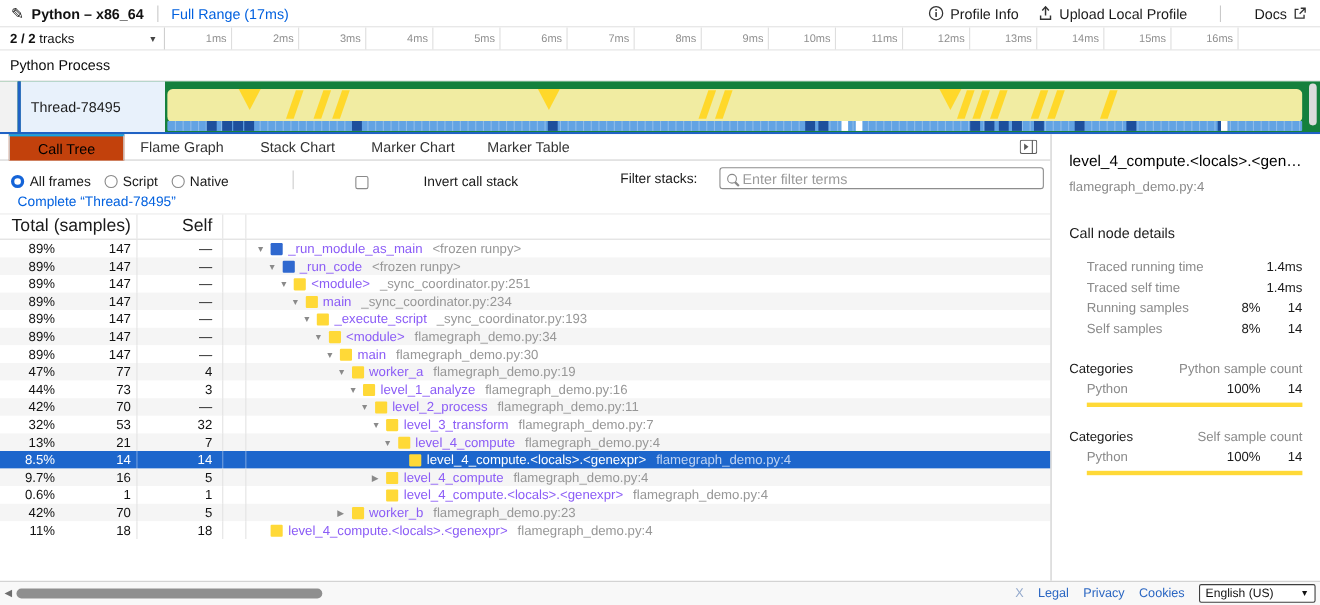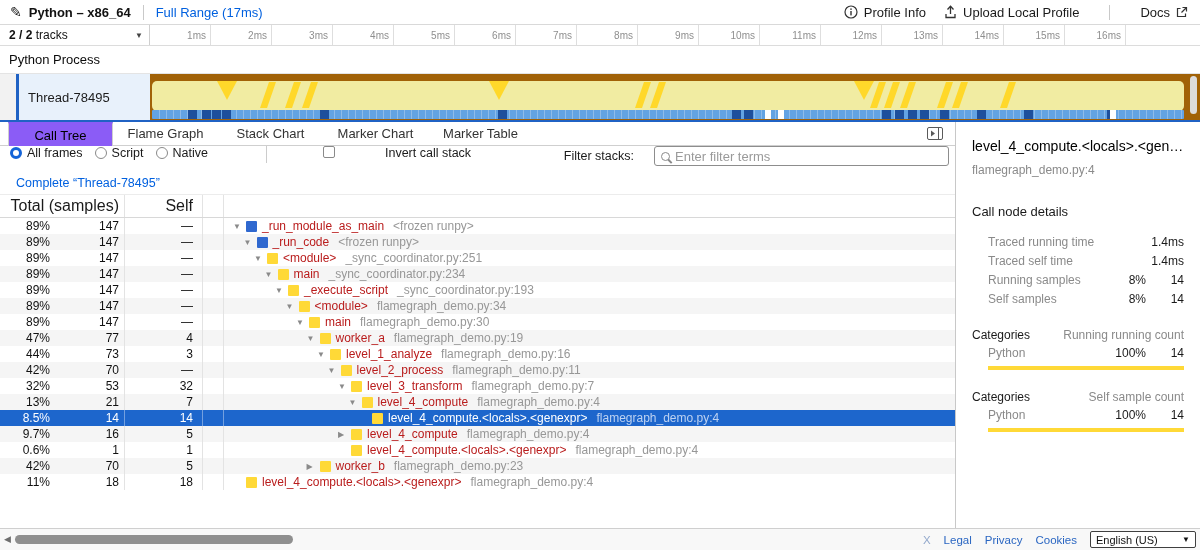--- a/index.html
+++ b/index.html
@@ -22,47 +22,47 @@
     padding:0 6px 0 9px; font-size:12px; position:relative; }
   .tracks-cell b { font-weight:bold; }
   .tracks-caret { margin-left:auto; font-size:8px; color:#444; }
   .ruler { flex:1; display:flex; }
   .tick { width:61px; border-right:1px solid #dedede; display:flex; align-items:center;
     justify-content:flex-end; padding-right:4px; font-size:10px; color:#8f8f8f; }
 
   
   .process-row { height:28px; display:flex; align-items:center; padding-left:9px;
     font-size:13px; color:#0b0b0b; border-bottom:1px solid #e4e4e4; background:#fff; }
-  .thread-row { height:46px; display:flex; background:#a16207; position:relative;justify-content:space-between; }
+  .thread-row { height:46px; display:flex; background:#15803d; position:relative;justify-content:space-between; }
   .thread-gutter { width:16px; background:#f2f2f2; }
   .thread-accent { width:3px; background:#2062c4; }
   .thread-label-cell { width:131px; background:#e8f1fb; display:flex; align-items:center;
     padding-left:9px; font-size:13px; color:#1c1c1c; }
   .thread-chart { flex:1; position:relative; }
   .thread-chart svg { position:absolute; left:2px; top:7px; }
   .v-scrollthumb { position:absolute; right:3px; top:2px; width:7px; height:38px;
     background:#dcdcdc; border-radius:4px; }
   .blue-divider { height:2px; background:#2062c4; }
 
   
   .main { display:flex; height:406px; }
   .left-pane { width:955px; display:flex; flex-direction:column; background:#fff; }
   .sidebar { width:245px; border-left:1px solid #c8c8c8; padding:16px 16px 0 16px; background:#fff; }
 
   
   .tabbar { height:24px; display:flex; align-items:stretch; border-bottom:1px solid #cfcfcf; padding-left:8px; }
   .tab { width:105px; display:flex; align-items:center; justify-content:center;
     font-size:13px; color:#333; cursor:pointer; position:relative; }
-  .tab.sel { background:#8b5cf6; border:1px solid #cfcfcf; border-bottom:none; border-top:2px solid #8b5cf6;
+  .tab.sel { background:#c2410c; border:1px solid #cfcfcf; border-bottom:none; border-top:2px solid #0ea5e9;
     margin-bottom:-1px; color:#000; }
   .tab-spacer { flex:1; }
   .panel-toggle { align-self:center; margin-right:12px; cursor:pointer; display:flex; }
 
   
-  .toolbar { height:26px; display:flex; align-items:flex-start; padding:0 6px 0 10px; font-size:12.5px; color:#1a1a1a;gap:44px; }
+  .toolbar { height:26px; display:flex; align-items:flex-end; padding:0 6px 0 10px; font-size:12.5px; color:#1a1a1a;gap:44px; }
   .radio { width:12px; height:12px; border-radius:50%; border:1px solid #8a8a8a; background:#fff; margin-right:5px; }
   .radio.on { border:3.5px solid #1464d8; }
   .radio-lbl { margin-right:12px; cursor:pointer; }
   .tool-div { width:1px; height:17px; background:#ccc; margin:0 12px 0 2px; }
   .checkbox { width:12px; height:12px; border:1px solid #8a8a8a; border-radius:2px; background:#fff; margin-right:6px; }
   .filter-group { margin-left:auto; display:flex; align-items:center; }
   .filter-label { font-size:12.5px; margin-right:20px; }
   .search-box { width:295px; height:20px; border:1px solid #8d8d8d; border-radius:3px;
     display:flex; align-items:center; padding:0 6px; background:#fff; }
   .mag { width:9px; height:9px; border:1.5px solid #8a8a8a; border-radius:50%; position:relative; margin-right:5px; flex:none; }
@@ -84,21 +84,21 @@
   .c4 { flex:1; height:100%; display:flex; align-items:center; overflow:hidden; }
   .thead .c1 { justify-content:flex-end; padding-right:5px; }
   .rows { }
   .row { height:16px; display:flex; align-items:stretch; font-size:12px; background:#fff; cursor:default; }
   .row.alt { background:#f5f5f5; }
   .row .c1 { display:flex; }
   .pct { width:50px; text-align:right; align-self:center; }
   .cnt { flex:1; text-align:right; padding-right:5px; align-self:center; }
   .twisty { width:13px; flex:none; font-size:8px; color:#8a8a8a; display:flex; align-items:center; }
   .sq { width:11px; height:11px; flex:none; border-radius:1px; margin-right:5px; align-self:center; }
-  .fname { white-space:nowrap; color:#b91c1c; }
+  .fname { white-space:nowrap; color:#8b5cf6; }
   .floc { white-space:nowrap; color:#979797; margin-left:9px; }
   .row.sel { background:#1d66cc; color:#fff; }
   .row.sel .fname { color:#fff; }
   .row.sel .floc { color:#bdd2f2; }
   .row.sel .c1, .row.sel .c2, .row.sel .c3 { border-right-color:rgba(255,255,255,.38); }
 
   
   .sb-title { font-size:14px; color:#000; white-space:nowrap; overflow:hidden; text-overflow:ellipsis; }
   .sb-sub { font-size:12px; color:#8a8a8a; margin-top:9px; }
   .sb-h { font-size:13px; color:#1a1a1a; margin-top:27px; }
@@ -699,21 +699,21 @@
         <div class="sb-drow">
           <span class="sb-dlabel">Self samples</span>
           <span class="sb-dpct">8%</span>
           <span class="sb-dval">14</span>
         </div>
       </div>
     <div id="sb-cats">
         <div class="sb-cat">
           <div class="sb-cat-head">
             <span class="h">Categories</span>
-            <span class="c">Running running count</span>
+            <span class="c">Python sample count</span>
           </div>
           <div class="sb-cat-item">
             <span class="sb-dlabel">Python</span>
             <span class="sb-dpct">100%</span>
             <span class="sb-dval">14</span>
           </div>
           <div class="sb-bar" style="background: rgb(255, 217, 55);"></div>
         </div>
         <div class="sb-cat">
           <div class="sb-cat-head">

